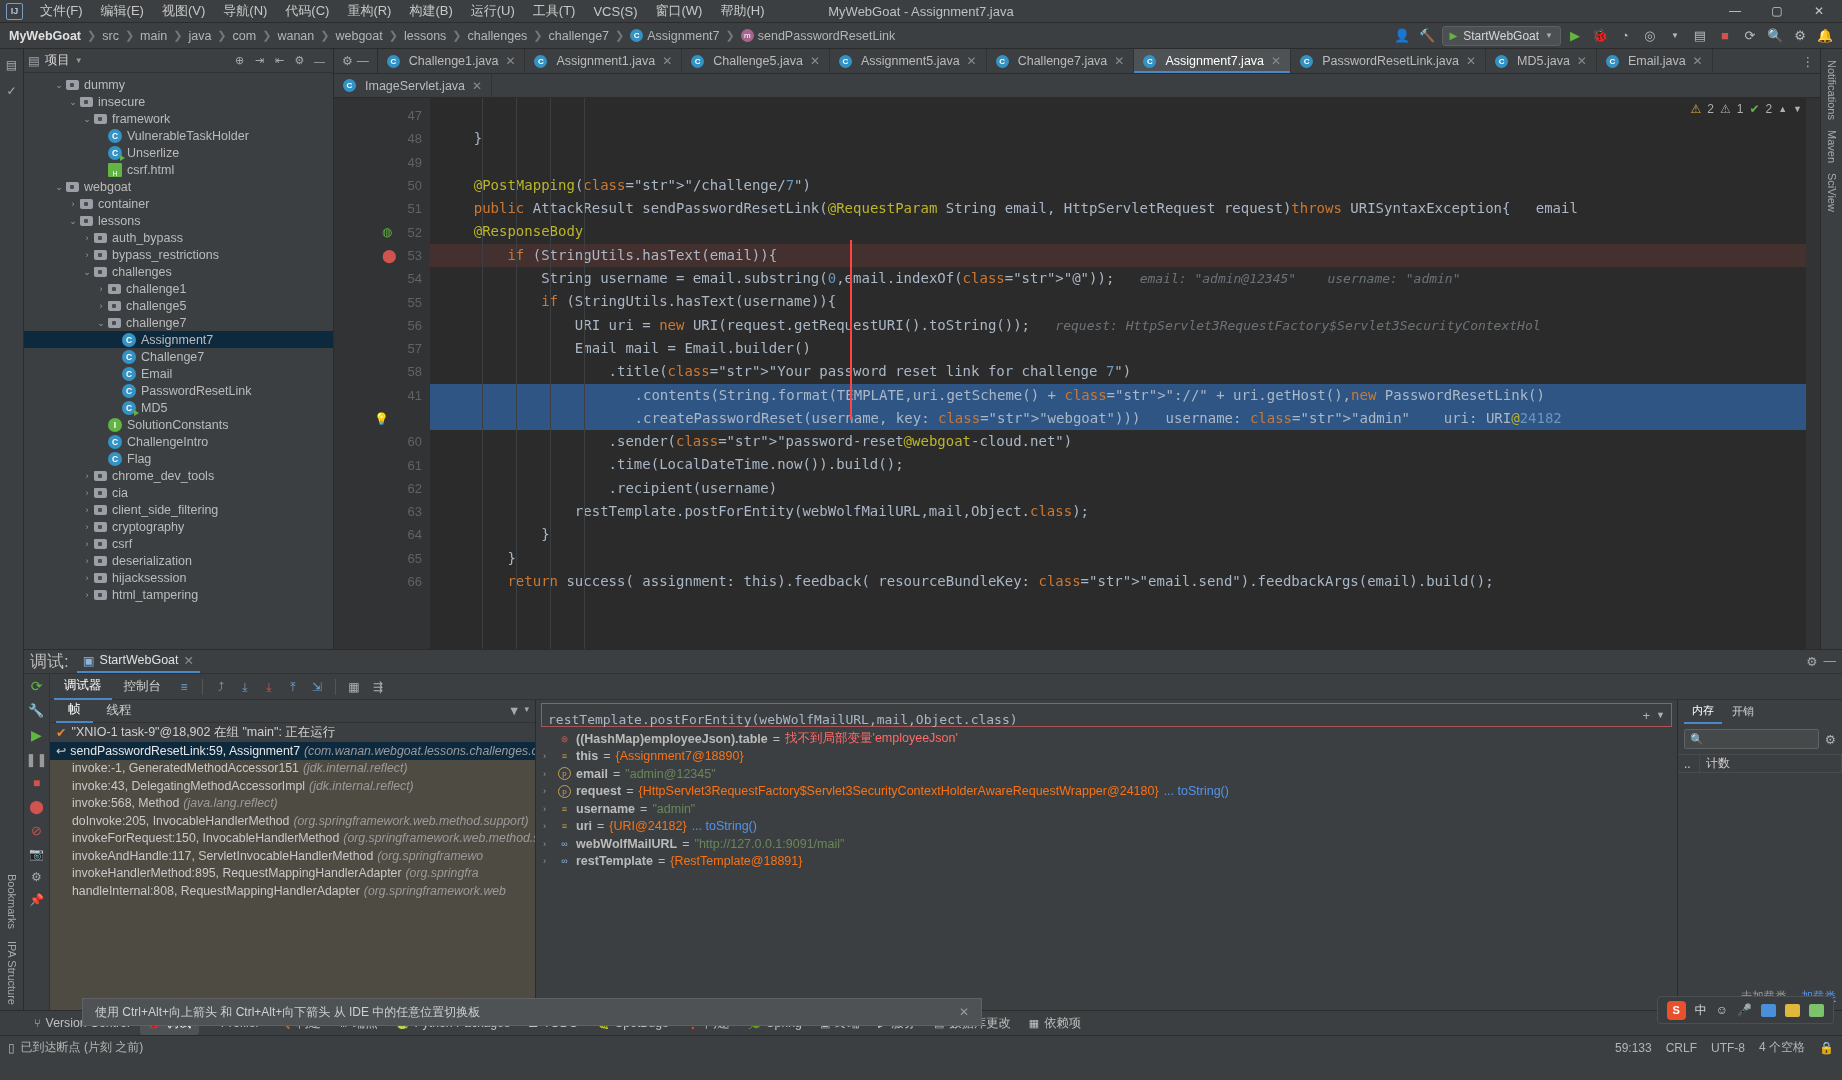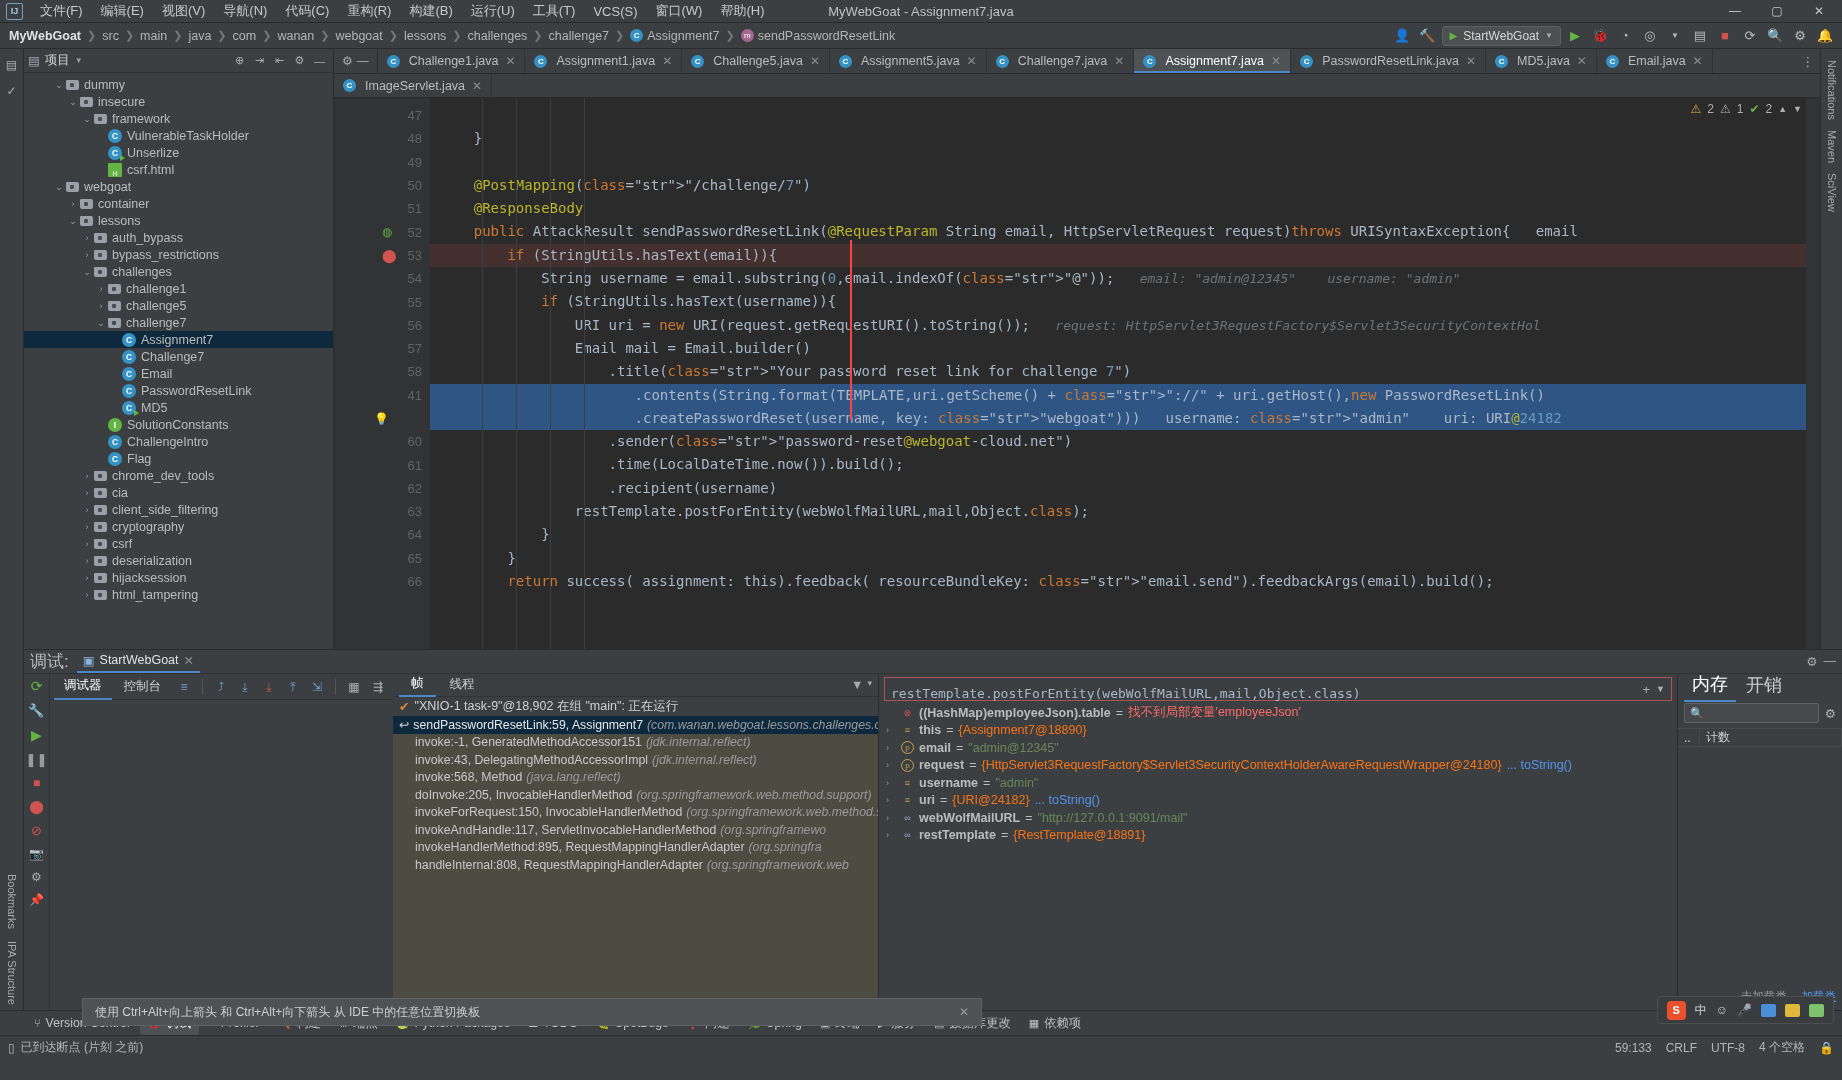--- a/index.html
+++ b/index.html
@@ -88,21 +88,21 @@
   .rightrail{width:22px;background:#3c3f41;border-left:1px solid #2b2b2b;display:flex;flex-direction:column;align-items:center;padding-top:6px;}
 
   
   .debug{height:361px;background:#3c3f41;display:flex;flex-direction:column;border-top:1px solid #2b2b2b;}
   .dbg-head{height:24px;display:flex;align-items:center;padding:0 6px;gap:8px;border-bottom:1px solid #323232;}
   .dbg-lbl{font-size:17px;color:#bbb;}
   .dbg-tab{display:flex;align-items:center;gap:5px;font-size:12.5px;color:#e0e0e0;padding:2px 6px 3px;border-bottom:2px solid #4a88c7;}
   .dbg-head-r{margin-left:auto;display:flex;gap:6px;color:#a9a9a9;}
   .dbg-body{flex:1;display:flex;min-height:0;}
   .dbg-rail{width:26px;background:#3c3f41;display:flex;flex-direction:column;align-items:center;padding-top:4px;gap:9px;border-right:1px solid #323232;}
-  .dbg-main{flex:1;display:flex;min-width:0;}
+  .dbg-main{flex:1;display:flex;flex-direction:column;min-width:0;}
   .dbg-toolbar{height:26px;display:flex;align-items:center;gap:2px;padding:0 4px;border-bottom:1px solid #323232;}
   .dtab{font-size:12.5px;color:#d0d0d0;padding:3px 10px 4px;}
   .dtab.on{border-bottom:2px solid #4a88c7;color:#fff;}
   .dsep{width:1px;height:16px;background:#555;margin:0 5px;}
   .dbtn{width:22px;height:20px;display:flex;align-items:center;justify-content:center;font-size:12px;color:#b0b0b0;}
   .dbg-split{flex:1;display:flex;min-height:0;}
   .frames{width:486px;display:flex;flex-direction:column;border-right:1px solid #2b2b2b;min-width:0;}
   .fr-tabs{height:23px;display:flex;align-items:center;gap:2px;border-bottom:1px solid #323232;padding-left:6px;}
   .fr-tab{font-size:12.5px;padding:2px 12px 3px;color:#cfcfcf;}
   .fr-tab.on{border-bottom:2px solid #4a88c7;color:#fff;}
@@ -122,21 +122,21 @@
   .varrow-tw{color:#9a9a9a;font-size:9px;width:10px;}
   .vic{width:13px;height:13px;display:inline-flex;align-items:center;justify-content:center;font-size:9px;color:#c8a24a;}
   .vname{color:#bbbbbb;}
   .vstr{color:#6a8759;}
   .vobj{color:#f97316;}
   .vlink{color:#5394ec;}
   .verr{color:#ff6b68;}
 
   .memory{width:165px;background:#3c3f41;border-left:1px solid #2b2b2b;display:flex;flex-direction:column;}
   .mem-tabs{height:24px;display:flex;align-items:center;padding-left:6px;gap:2px;}
-  .mem-tab{font-size:18px;color:#cfcfcf;padding:2px 8px 4px;}
+  .mem-tab{font-size:11px;color:#cfcfcf;padding:2px 8px 4px;}
   .mem-tab.on{border-bottom:2px solid #4a88c7;color:#fff;}
   .mem-search{display:flex;align-items:center;gap:6px;padding:5px 6px;}
   .msbox{flex:1;height:20px;background:#45494a;border:1px solid #5e6264;border-radius:2px;display:flex;align-items:center;padding:0 5px;color:#8a8a8a;font-size:11px;}
   .mem-colhead{height:19px;display:flex;align-items:center;font-size:12px;color:#cfcfcf;border-top:1px solid #4a4a4a;border-bottom:1px solid #4a4a4a;}
   .mem-colhead div{padding:0 6px;border-right:1px solid #4a4a4a;height:100%;display:flex;align-items:center;}
   .mem-note{margin-top:auto;padding:6px;font-size:11.5px;color:#9a9a9a;text-align:right;}
   .mem-note a{color:#5394ec;}
 
   
   .tip{position:absolute;left:82px;bottom:54px;width:900px;height:28px;background:#4e5254;border:1px solid #5e6264;display:flex;align-items:center;padding:0 12px;font-size:12px;color:#cfcfcf;z-index:40;}
@@ -696,22 +696,22 @@
           <div class="code" id="codelines">
             <div class="vline" style="left:52px;"></div>
             <div class="vline" style="left:86px;"></div>
             <div class="vline" style="left:120px;"></div>
             <div class="vline" style="left:154px;"></div>
             <div class="caret" style="left:420px;top:142px;height:180px;"></div>
           <div class="cline"></div>
               <div class="cline">    }</div>
               <div class="cline"></div>
               <div class="cline">    <span class="ann">@PostMapping</span>(<span <span="" class="kw">class</span>="str"&gt;"/challenge/<span class="num">7</span>")</div>
+              <div class="cline">    <span class="kw">public</span> AttackResult sendPasswordResetLink(<span class="ann">@RequestParam</span> String email, HttpServletRequest request)<span class="kw">throws</span> URISyntaxException{   email</div>
               <div class="cline">    <span class="ann">@ResponseBody</span></div>
-              <div class="cline">    <span class="kw">public</span> AttackResult sendPasswordResetLink(<span class="ann">@RequestParam</span> String email, HttpServletRequest request)<span class="kw">throws</span> URISyntaxException{   email</div>
               <div class="cline bp">        <span class="kw">if</span> (StringUtils.hasText(email)){</div>
               <div class="cline">            String username = email.substring(<span class="num">0</span>,email.indexOf(<span <span="" class="kw">class</span>="str"&gt;"@"));   <span class="hint">email: "admin@12345"    username: "admin"</span></div>
               <div class="cline">            <span class="kw">if</span> (StringUtils.hasText(username)){</div>
               <div class="cline">                URI uri = <span class="kw">new</span> URI(request.getRequestURI().toString());   <span class="hint">request: HttpServlet3RequestFactory$Servlet3SecurityContextHol</span></div>
               <div class="cline">                Email mail = Email.builder()</div>
               <div class="cline">                    .title(<span <span="" class="kw">class</span>="str"&gt;"Your password reset link for challenge <span class="num">7</span>")</div>
               <div class="cline cur">                    .contents(String.format(TEMPLATE,uri.getScheme() + <span <span="" class="kw">class</span>="str"&gt;"://" + uri.getHost(),<span class="kw">new</span> PasswordResetLink()</div>
               <div class="cline cur">                    .createPasswordReset(username, key: <span <span="" class="kw">class</span>="str"&gt;"webgoat")))   username: <span <span="" class="kw">class</span>="str"&gt;"admin"    uri: URI<span class="ann">@<span class="num">24182</span></span></div>
               <div class="cline">                    .sender(<span <span="" class="kw">class</span>="str"&gt;"password-reset<span class="ann">@webgoat</span>-cloud.net")</div>
               <div class="cline">                    .time(LocalDateTime.now()).build();</div>

